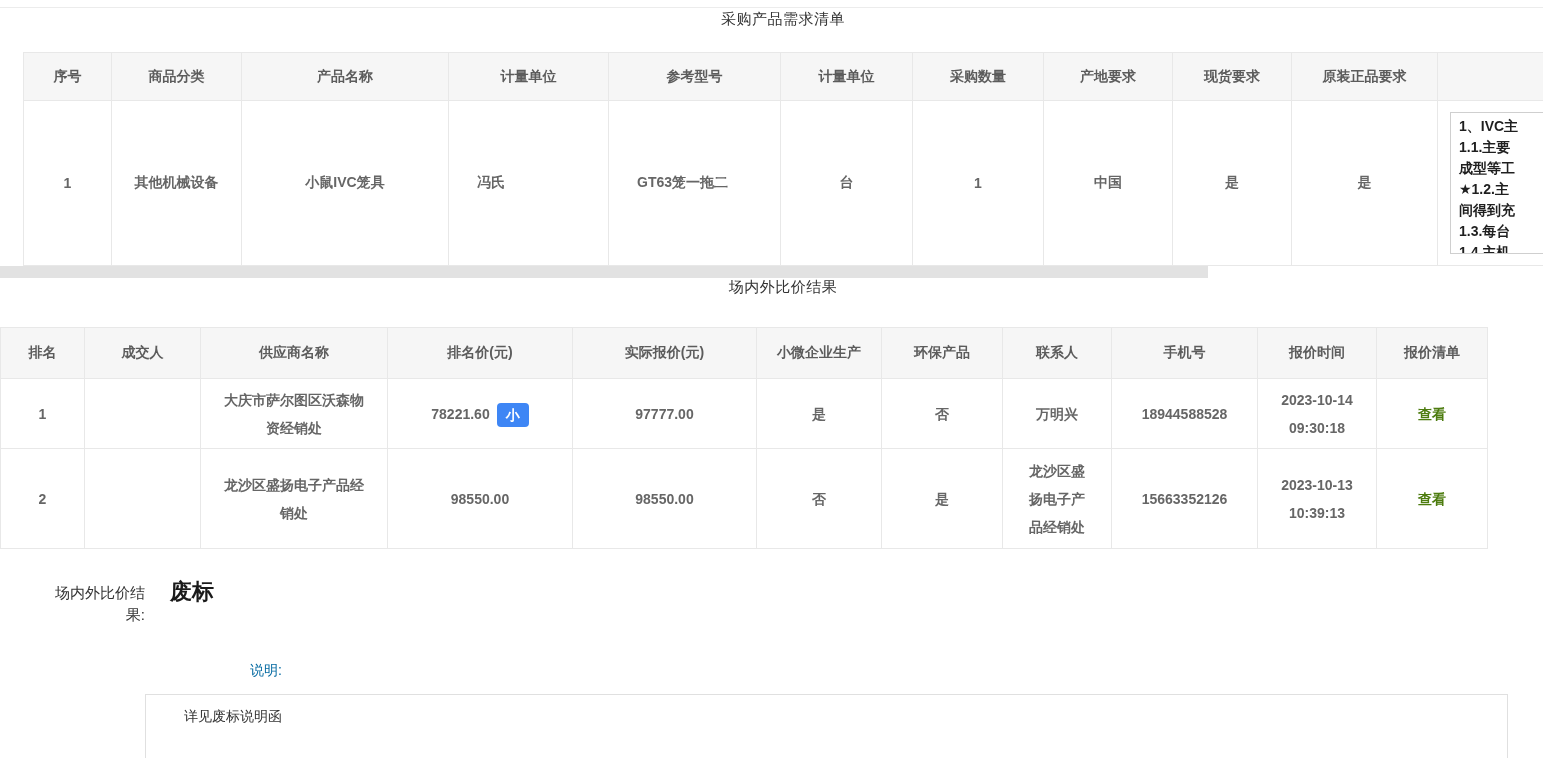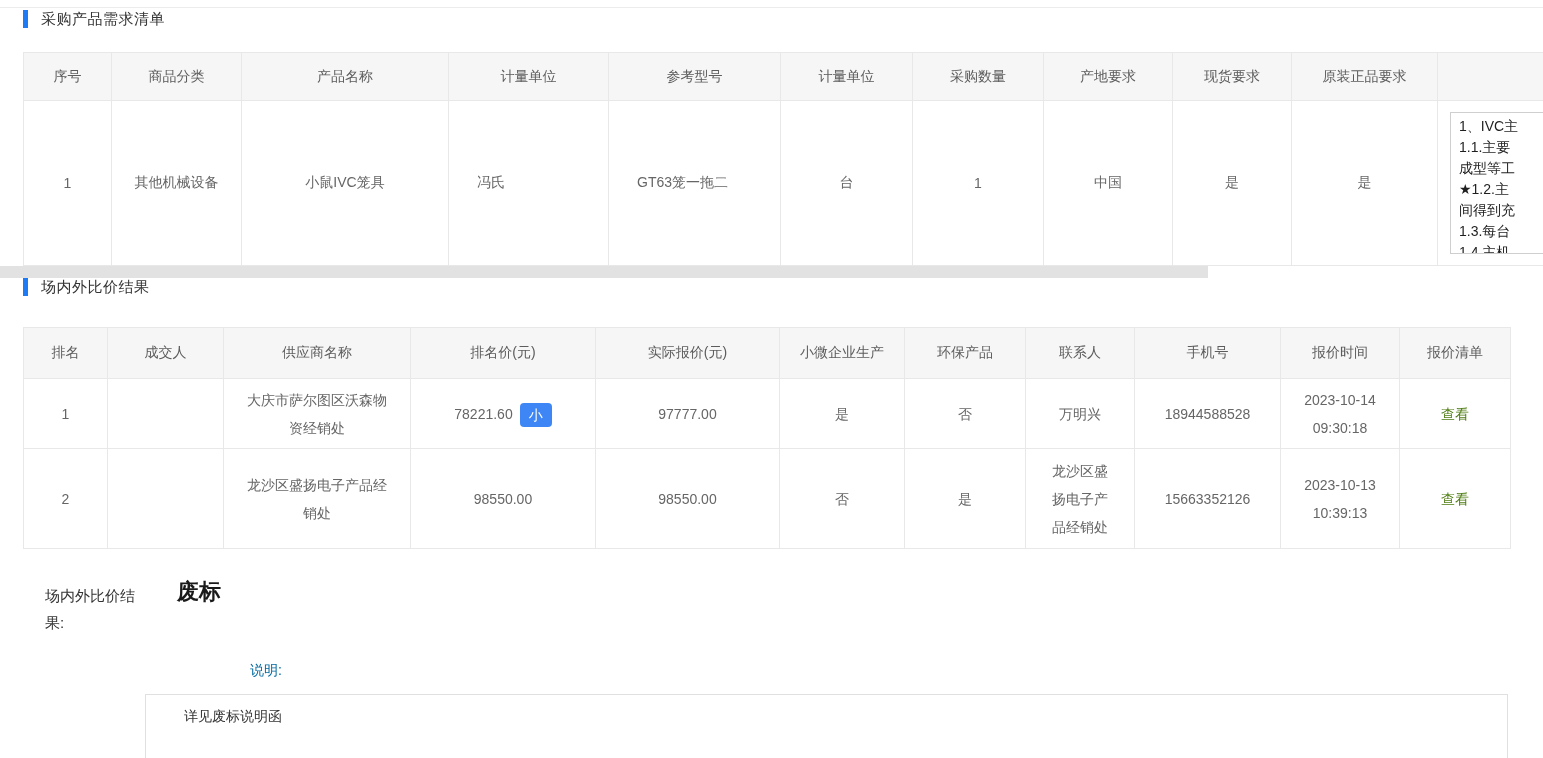--- a/index.html
+++ b/index.html
@@ -1,61 +1,61 @@
 <!DOCTYPE html>
 <html><head>
 <meta charset="utf-8">
 <style>
   * { margin: 0; padding: 0; box-sizing: border-box; }
   html, body { width: 1543px; height: 758px; overflow: hidden; background: #fff;
     font-family: "Liberation Sans", "DejaVu Sans", sans-serif; }
   .top-divider { position: absolute; top: 7px; left: 0; width: 1543px; height: 1px; background: #ececec; }
 
-  .section-title { display: flex; align-items: center; margin-left: 23px; height: 18px; }
+  .section-title { display: flex; align-items: center; margin-left: 23px; height: 18px; flex-direction: column; }
   .accent-bar { width: 5px; height: 18px; background: #1f7bf5; margin-right: 13px; }
   .section-title span { font-size: 15px; color: #333; letter-spacing: 0.5px; }
   .st1 { margin-top: 10px; }
   .st2 { }
 
   table { border-collapse: collapse; table-layout: fixed; }
-  th, td { border: 1px solid #e8e8e8; font-size: 14px; font-weight: 400;
+  th, td { border: 1px solid #e8e8e8; font-size: 14px; font-weight: 700;
     text-align: center; color: #666; overflow: hidden; }
   thead th { background: #f6f6f6; color: #5c5c5c; }
 
   
   .t1-wrap { margin-left: 23px; margin-top: 24px; width: 1520px; overflow: hidden; }
   .t1 { width: 1900px; }
   .t1 th { height: 48px; }
   .t1 td { height: 165px; background: #fff; }
   .t1 td.al { text-align: left; padding-left: 28px; }
   .t1 td.spec-cell { text-align: left; padding-left: 12px; vertical-align: middle; }
   .spec-box { display: inline-block; width: 440px; height: 142px; border: 1px solid #cfcfcf;
     padding: 3px 8px; font-size: 14px; line-height: 21px; color: #1f1f1f;
     white-space: pre-line; text-align: left; overflow: hidden; vertical-align: middle; }
 
   .hscroll-track { position: relative; width: 1543px; height: 12px; margin-left: -0px; }
   .hscroll-thumb { position: absolute; left: 0; top: 0; width: 1208px; height: 12px; background: #e2e2e2; }
 
   
-  .t2 { margin-left: 23px; margin-top: 31px; width: 1487px; }
+  .t2 { margin-top: 31px; width: 1487px; }
   .t2 th { height: 51px; }
   .t2 td { line-height: 28px; padding: 6px 8px; }
   .t2 tr.r1 td { height: 70px; }
   .t2 tr.r2 td { height: 100px; }
   .t2 .supplier-inner { max-width: 140px; margin: 0 auto; }
   .t2 td.contact { padding: 0 24px; }
   .badge { display: inline-block; background: #3e86f5; color: #fff; font-size: 14px;
     line-height: 20px; padding: 2px 9px; border-radius: 4px; margin-left: 7px; vertical-align: middle; }
   .link { color: #4d7c0f; text-decoration: none; cursor: pointer; }
 
   
   .footer { position: relative; height: 185px; }
-  .result-label { position: absolute; left: 45px; top: 33px; width: 100px; 
-    font-size: 15px; line-height: 27px; color: #333; }
-  .result-value { position: absolute; left: 177px; top: 28px; font-size: 22px; font-weight: 700; color: #1a1a1a; }
+  .result-label { position: absolute; left: 45px; top: 33px; width: 100px; text-align: right;
+    font-size: 15px; line-height: 22px; color: #333; }
+  .result-value { position: absolute; left: 170px; top: 28px; font-size: 22px; font-weight: 700; color: #1a1a1a; }
   .note-label { position: absolute; left: 250px; top: 113px; font-size: 14px; color: #0369a1; }
   .note-box { position: absolute; left: 145px; top: 145px; width: 1363px; height: 70px;
     border: 1px solid #e0e0e0; padding: 13px 10px 0 38px; font-size: 14px; color: #333; background: #fff; }
 </style>
 </head>
 <body>
 
 <div class="top-divider"></div>
 
 <div class="section-title st1">

